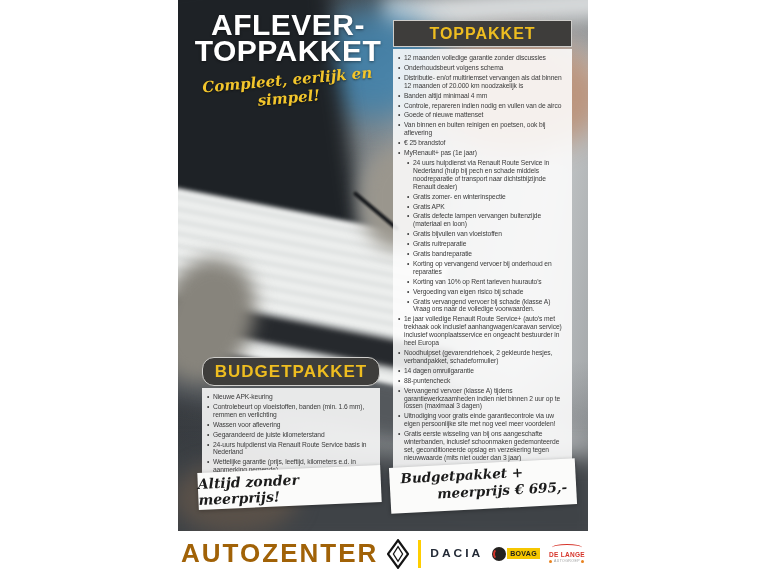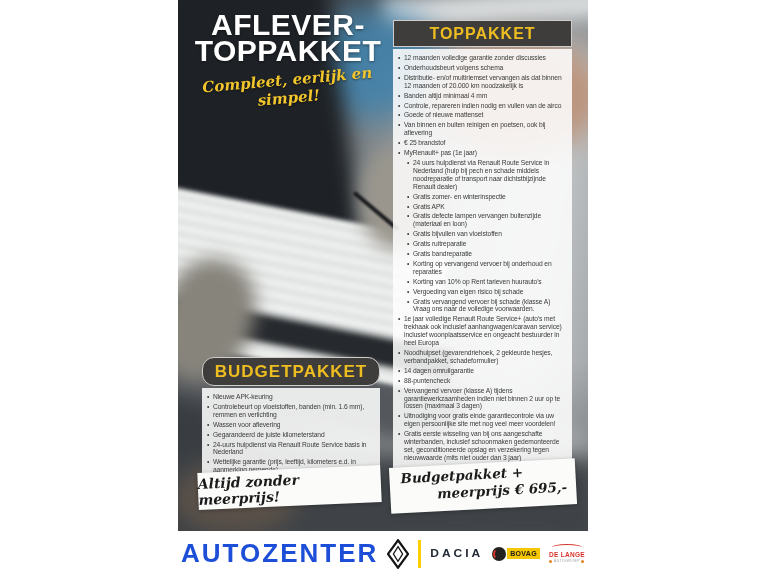--- a/index.html
+++ b/index.html
@@ -52,21 +52,21 @@
     font-family:"DejaVu Serif",serif;font-style:italic;font-weight:700;color:#1b1b1b;}
   .note-left{left:20px;top:469px;width:183px;height:37px;transform:rotate(-2.5deg);
     display:flex;align-items:center;justify-content:center;font-size:14px;}
   .note-right{left:212px;top:463px;width:186px;height:46px;transform:rotate(-3deg);padding:3px 7px;box-sizing:border-box;font-size:13.5px;}
   .note-right .l1{text-align:left;padding-left:4px;}
   .note-right .l2{text-align:right;padding-right:2px;margin-top:1px;}
 
   
   .footer{position:absolute;left:178px;top:531px;width:410px;height:45px;background:#ffffff;
     display:flex;align-items:center;justify-content:center;gap:9px;z-index:6;}
-  .brand{font-size:26px;font-weight:800;color:#1d4ed8;letter-spacing:2px;}
+  .brand{font-size:26px;font-weight:800;color:#a16207;letter-spacing:2px;}
   .renault-logo{display:flex;align-items:center;}
   .ybar{width:3px;height:28px;background:#ffce00;}
   .dacia{font-size:12px;font-weight:800;letter-spacing:3px;color:#232a36;transform:scaleY(.85);}
   .bovag{display:flex;align-items:center;gap:1px;}
   .bovag-circle{width:14px;height:14px;border-radius:50%;background:#23211f;position:relative;}
   .bovag-circle::after{content:"";position:absolute;inset:1px;border:2px solid transparent;border-left-color:#d6342a;border-radius:50%;}
   .bovag-box{background:#f6c700;padding:2px 3px;font-size:7px;font-weight:800;color:#1d1c1a;letter-spacing:.3px;}
   .delange{display:flex;flex-direction:column;align-items:center;line-height:1;}
   .dl-arc{width:30px;height:6px;border-top:1.5px solid #d6342a;border-radius:50%;margin-bottom:1px;}
   .dl-name{font-size:6.5px;font-weight:800;color:#d6342a;letter-spacing:.3px;}

